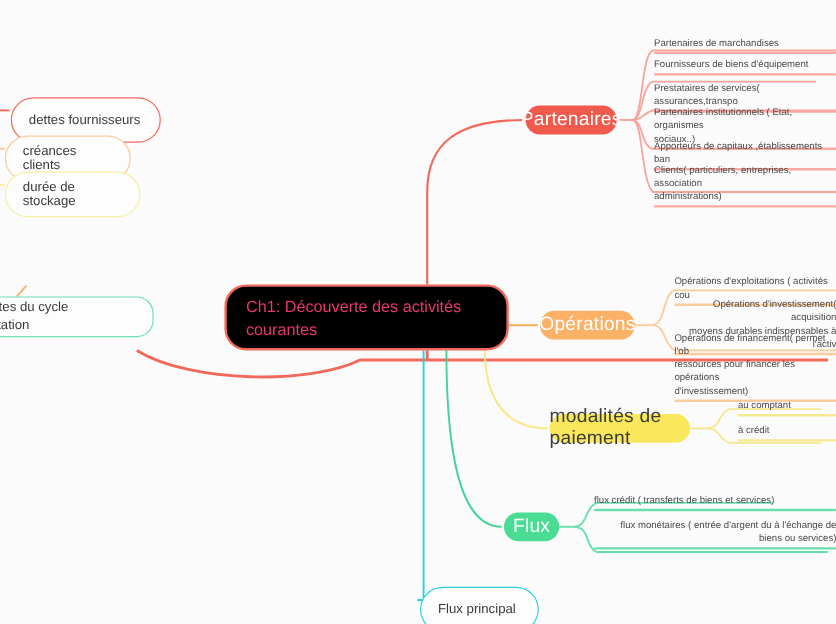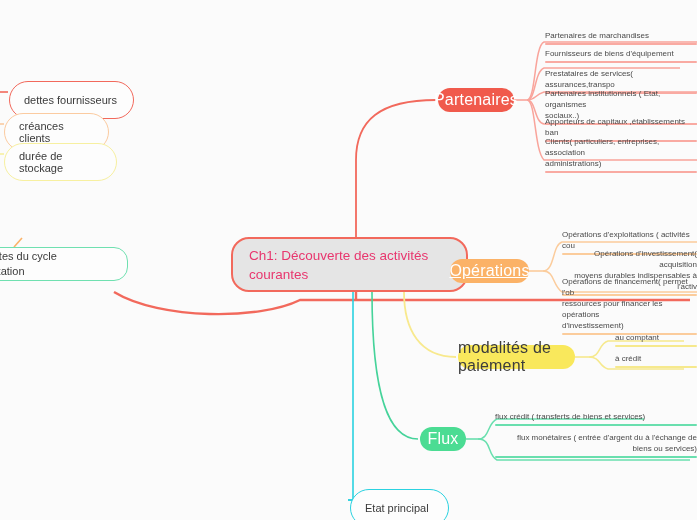--- a/index.html
+++ b/index.html
@@ -34,44 +34,42 @@
   .node.multiline {
     border-radius: 14px;
   }
   
   .root {
     left: 187px;
     top: 237px;
     width: 237px;
     height: 55px;
     border: 2px solid #f2695c;
-    background: #e5e5e5;
+    background: #000000;
     color: #e8366e;
     font-size: 13.5px;
     line-height: 19px;
     padding: 0 16px;
     border-radius: 18px;
-    margin-left: 44px;
   }
   
   .pill {
     color: #ffffff;
     font-size: 16px;
     justify-content: center;
     border-radius: 999px;
     letter-spacing: .2px;
   }
   .pill-partenaires {
     left: 438px; top: 88px; width: 76px; height: 24px;
     background: #f05a4c;
   }
   .pill-operations {
     left: 450px; top: 259px; width: 79px; height: 24px;
     background: #fbb267;
-    text-decoration: underline;
   }
   .pill-modalites {
     left: 458px; top: 345px; width: 117px; height: 24px;
     background: #f9e85c;
     color: #3c3c3c;
   }
   .pill-flux {
     left: 420px; top: 427px; width: 46px; height: 24px;
     background: #4bdc93;
     color: #ffffff;
@@ -219,16 +217,16 @@
   </div>
   <div class="node outline n-duree">
     <span>durée de stockage</span>
   </div>
   <div class="node outline n-composantes multiline">
     <span>osantes du cycle
 xploitation</span>
   </div>
 
   <div class="node outline n-sujet">
-    <span>Etat principal</span>
+    <span>Flux principal</span>
   </div>
 
 </div>
 
 </body></html>

